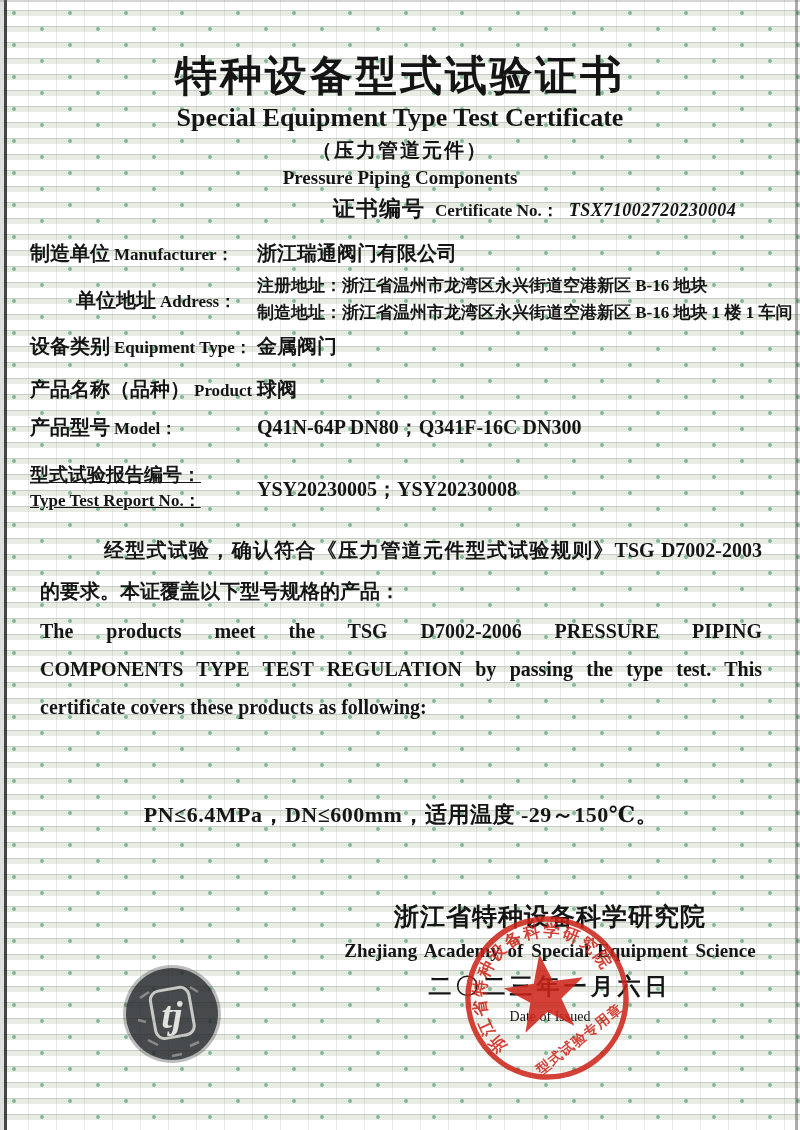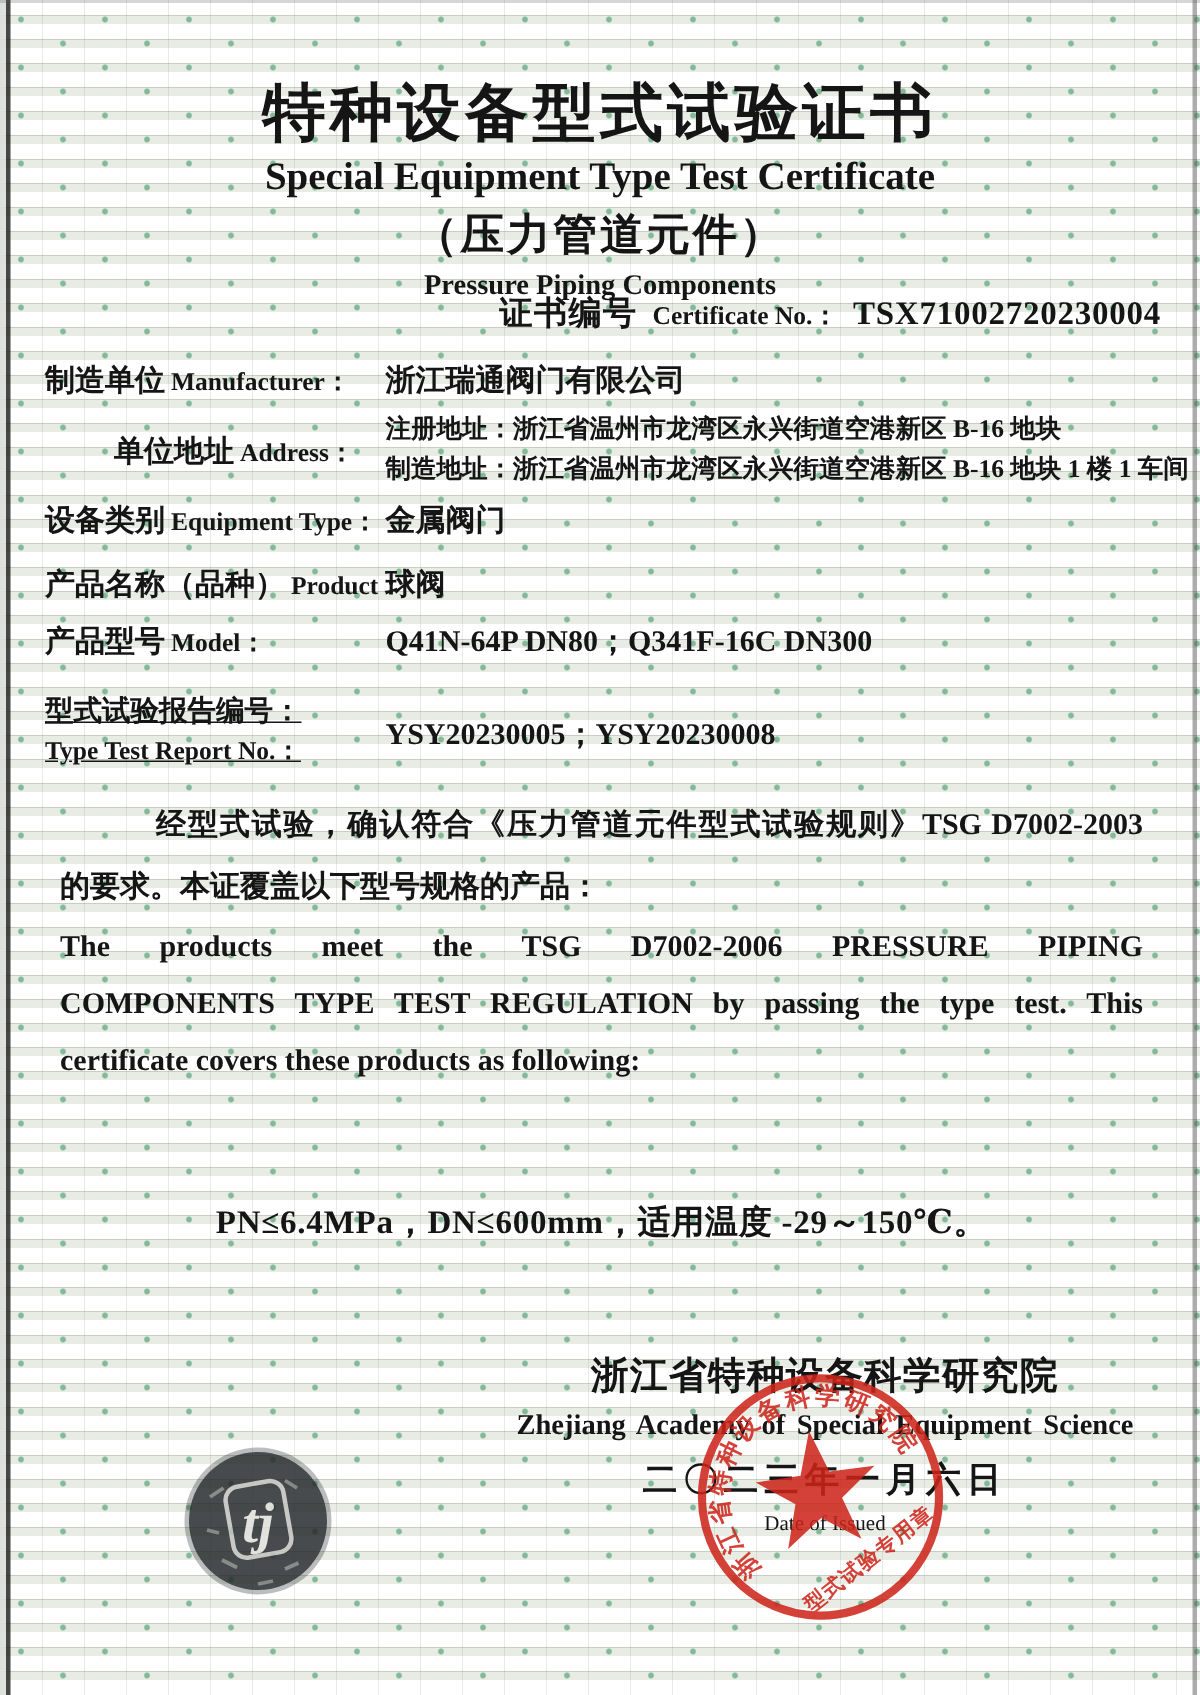--- a/index.html
+++ b/index.html
@@ -15,27 +15,27 @@
     background-size:56px 32px,56px 32px,56px 32px,auto;
   }
   .edge-left{position:absolute;left:4px;top:0;width:3px;height:100%;background:rgba(25,25,25,.8);}
   .edge-left2{position:absolute;left:0;top:0;width:4px;height:100%;background:rgba(220,222,218,.9);}
   .edge-right{position:absolute;right:2px;top:0;width:3px;height:100%;background:rgba(70,70,70,.45);}
   .edge-top{position:absolute;top:0;left:0;width:100%;height:2px;background:rgba(90,90,90,.25);}
 
   .head{position:absolute;left:0;top:52px;width:100%;text-align:center;}
   .title-zh{font-size:42px;font-weight:bold;letter-spacing:3px;line-height:1.15;}
   .title-en{font-size:26px;font-weight:bold;margin-top:3px;}
-  .sub-zh{font-size:29px;font-weight:bold;margin-top:4px;letter-spacing:2px;font-family:Liberation Mono, monospace;}
+  .sub-zh{font-size:20px;font-weight:bold;margin-top:4px;letter-spacing:2px;font-family:Liberation Mono, monospace;}
   .sub-en{font-size:19px;font-weight:bold;margin-top:3px;}
 
   .certno{position:absolute;left:333px;top:194px;display:flex;align-items:baseline;gap:10px;white-space:nowrap;}
   .certno .zh{font-size:22px;font-weight:bold;letter-spacing:1px;}
   .certno .en{font-size:17px;font-weight:bold;}
-  .certno .no{font-size:22px;font-weight:bold;letter-spacing:.5px;}
+  .certno .no{font-size:18px;font-weight:bold;letter-spacing:.5px;font-style:italic;}
 
   .frow{position:absolute;left:30px;width:750px;}
   .flabel{font-weight:bold;white-space:nowrap;}
   .flabel .zh{font-size:20px;}
   .flabel .en{font-size:17px;}
   .fvalue{position:absolute;left:227px;top:0;font-weight:bold;font-size:20px;white-space:nowrap;}
   .r1{top:240px;} .r2{top:272px;} .r3{top:333px;} .r4{top:376px;} .r5{top:414px;} .r6{top:462px;text-decoration:underline;}
   .r2 .flabel{position:absolute;top:15px;padding-left:46px;}
   .r2 .fvalue{font-size:17px;line-height:27px;}
   .r6 .flabel div{line-height:26px;}

